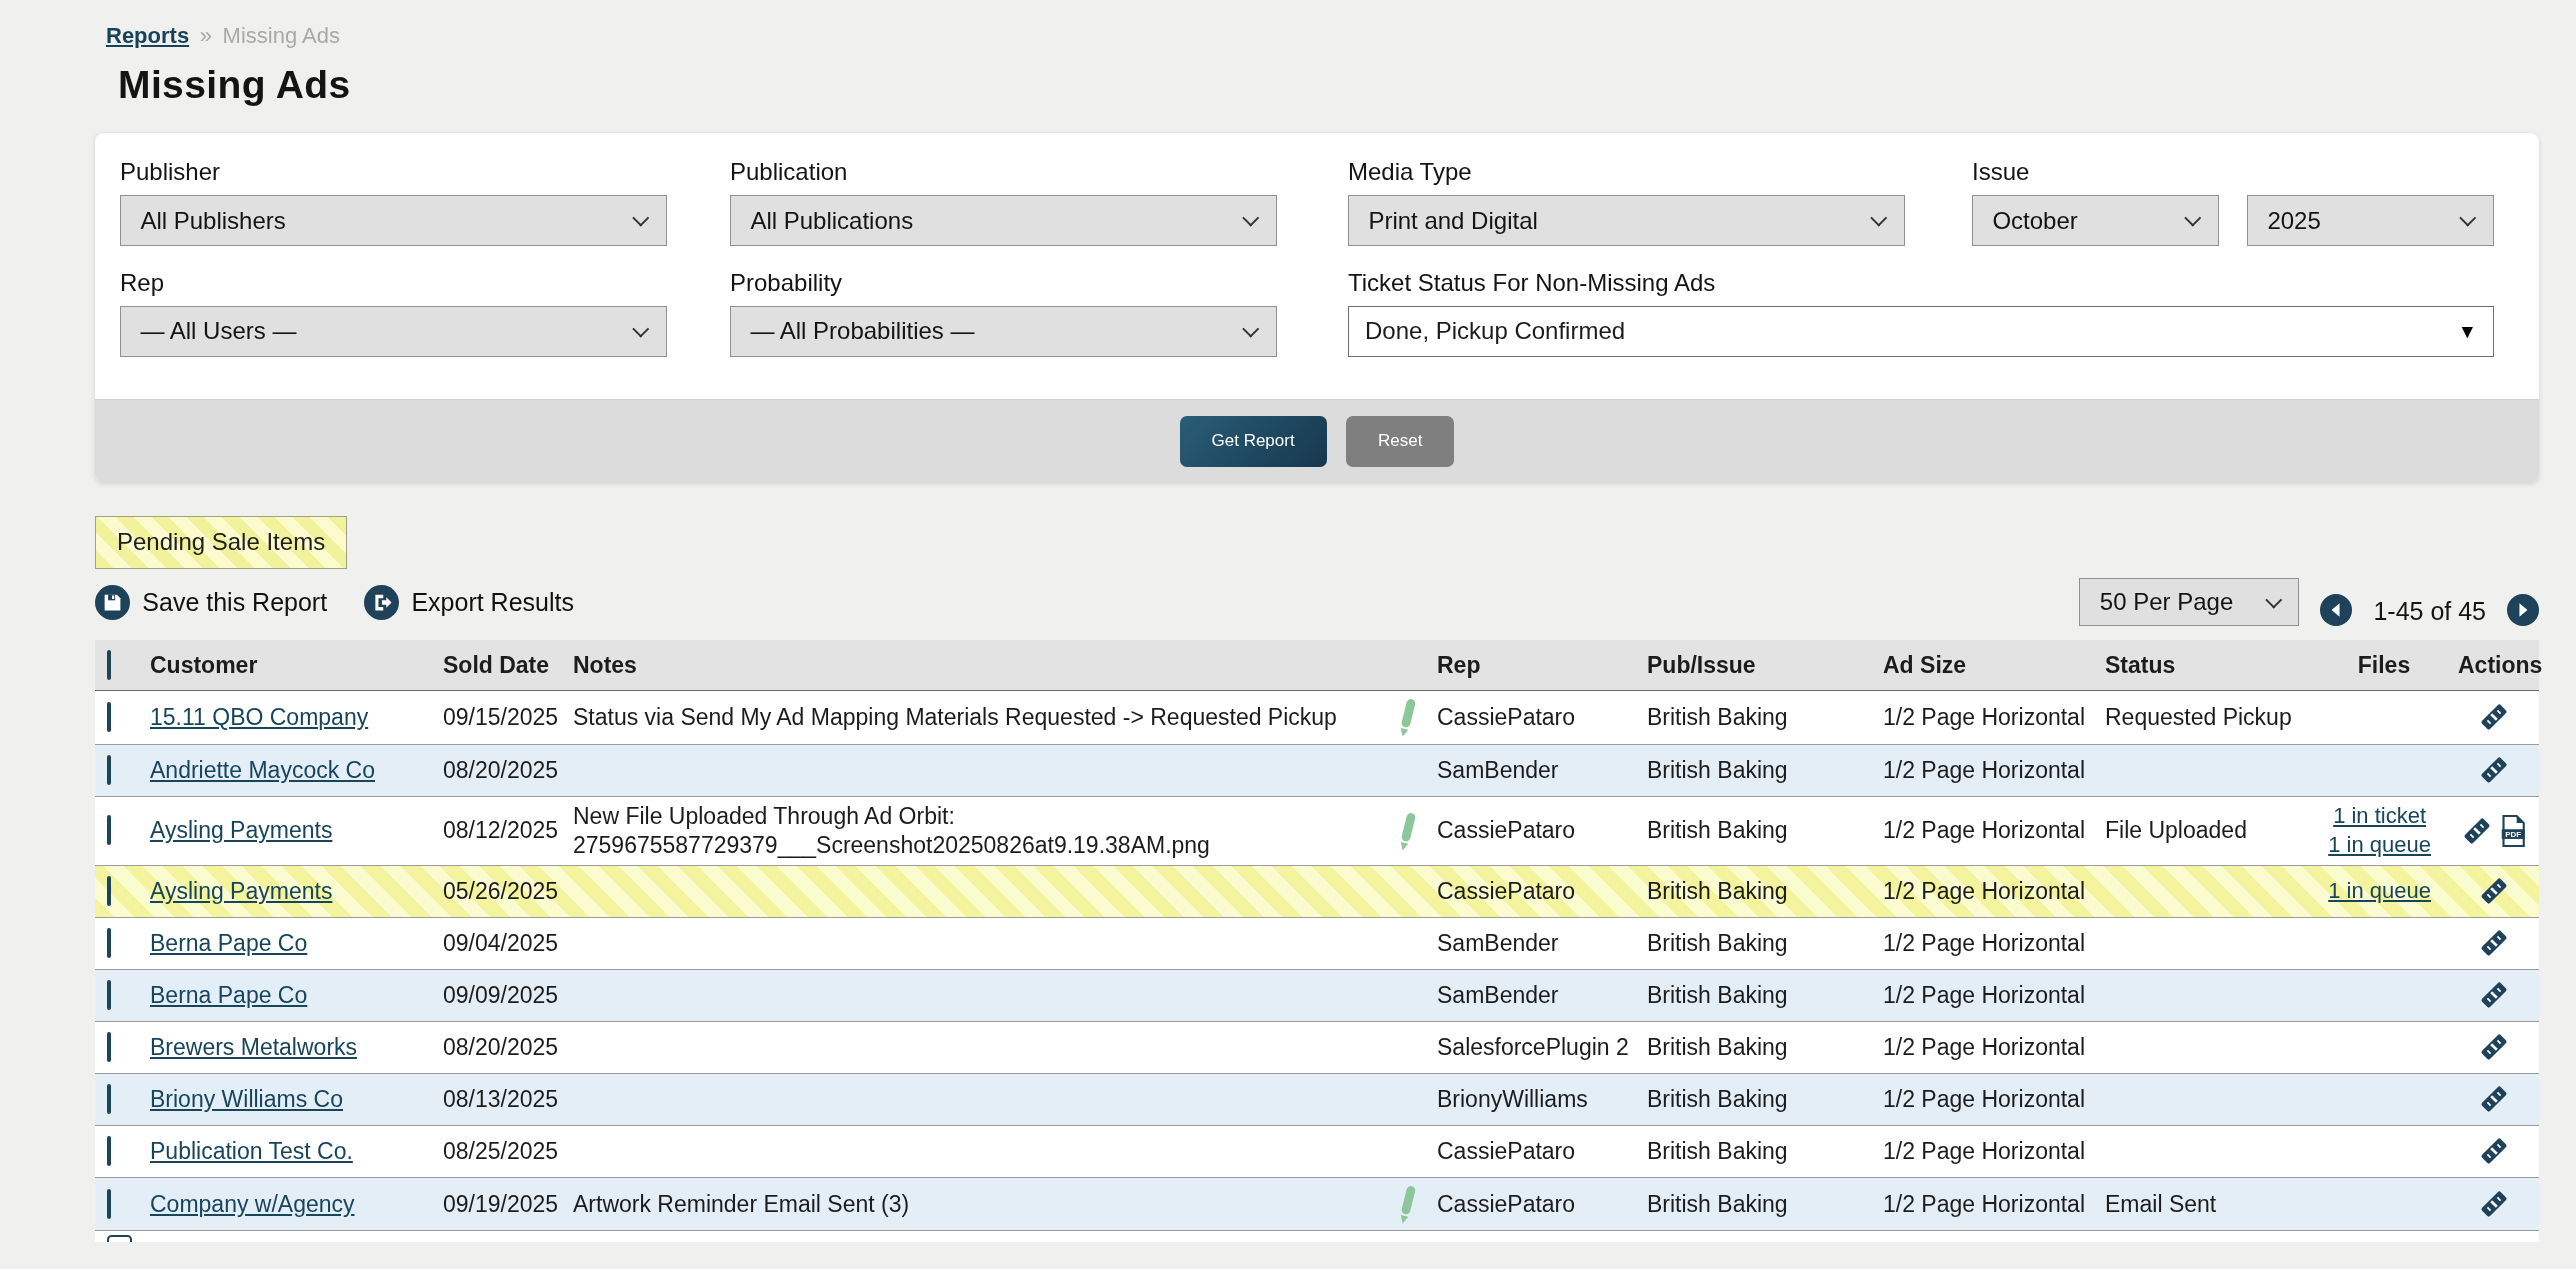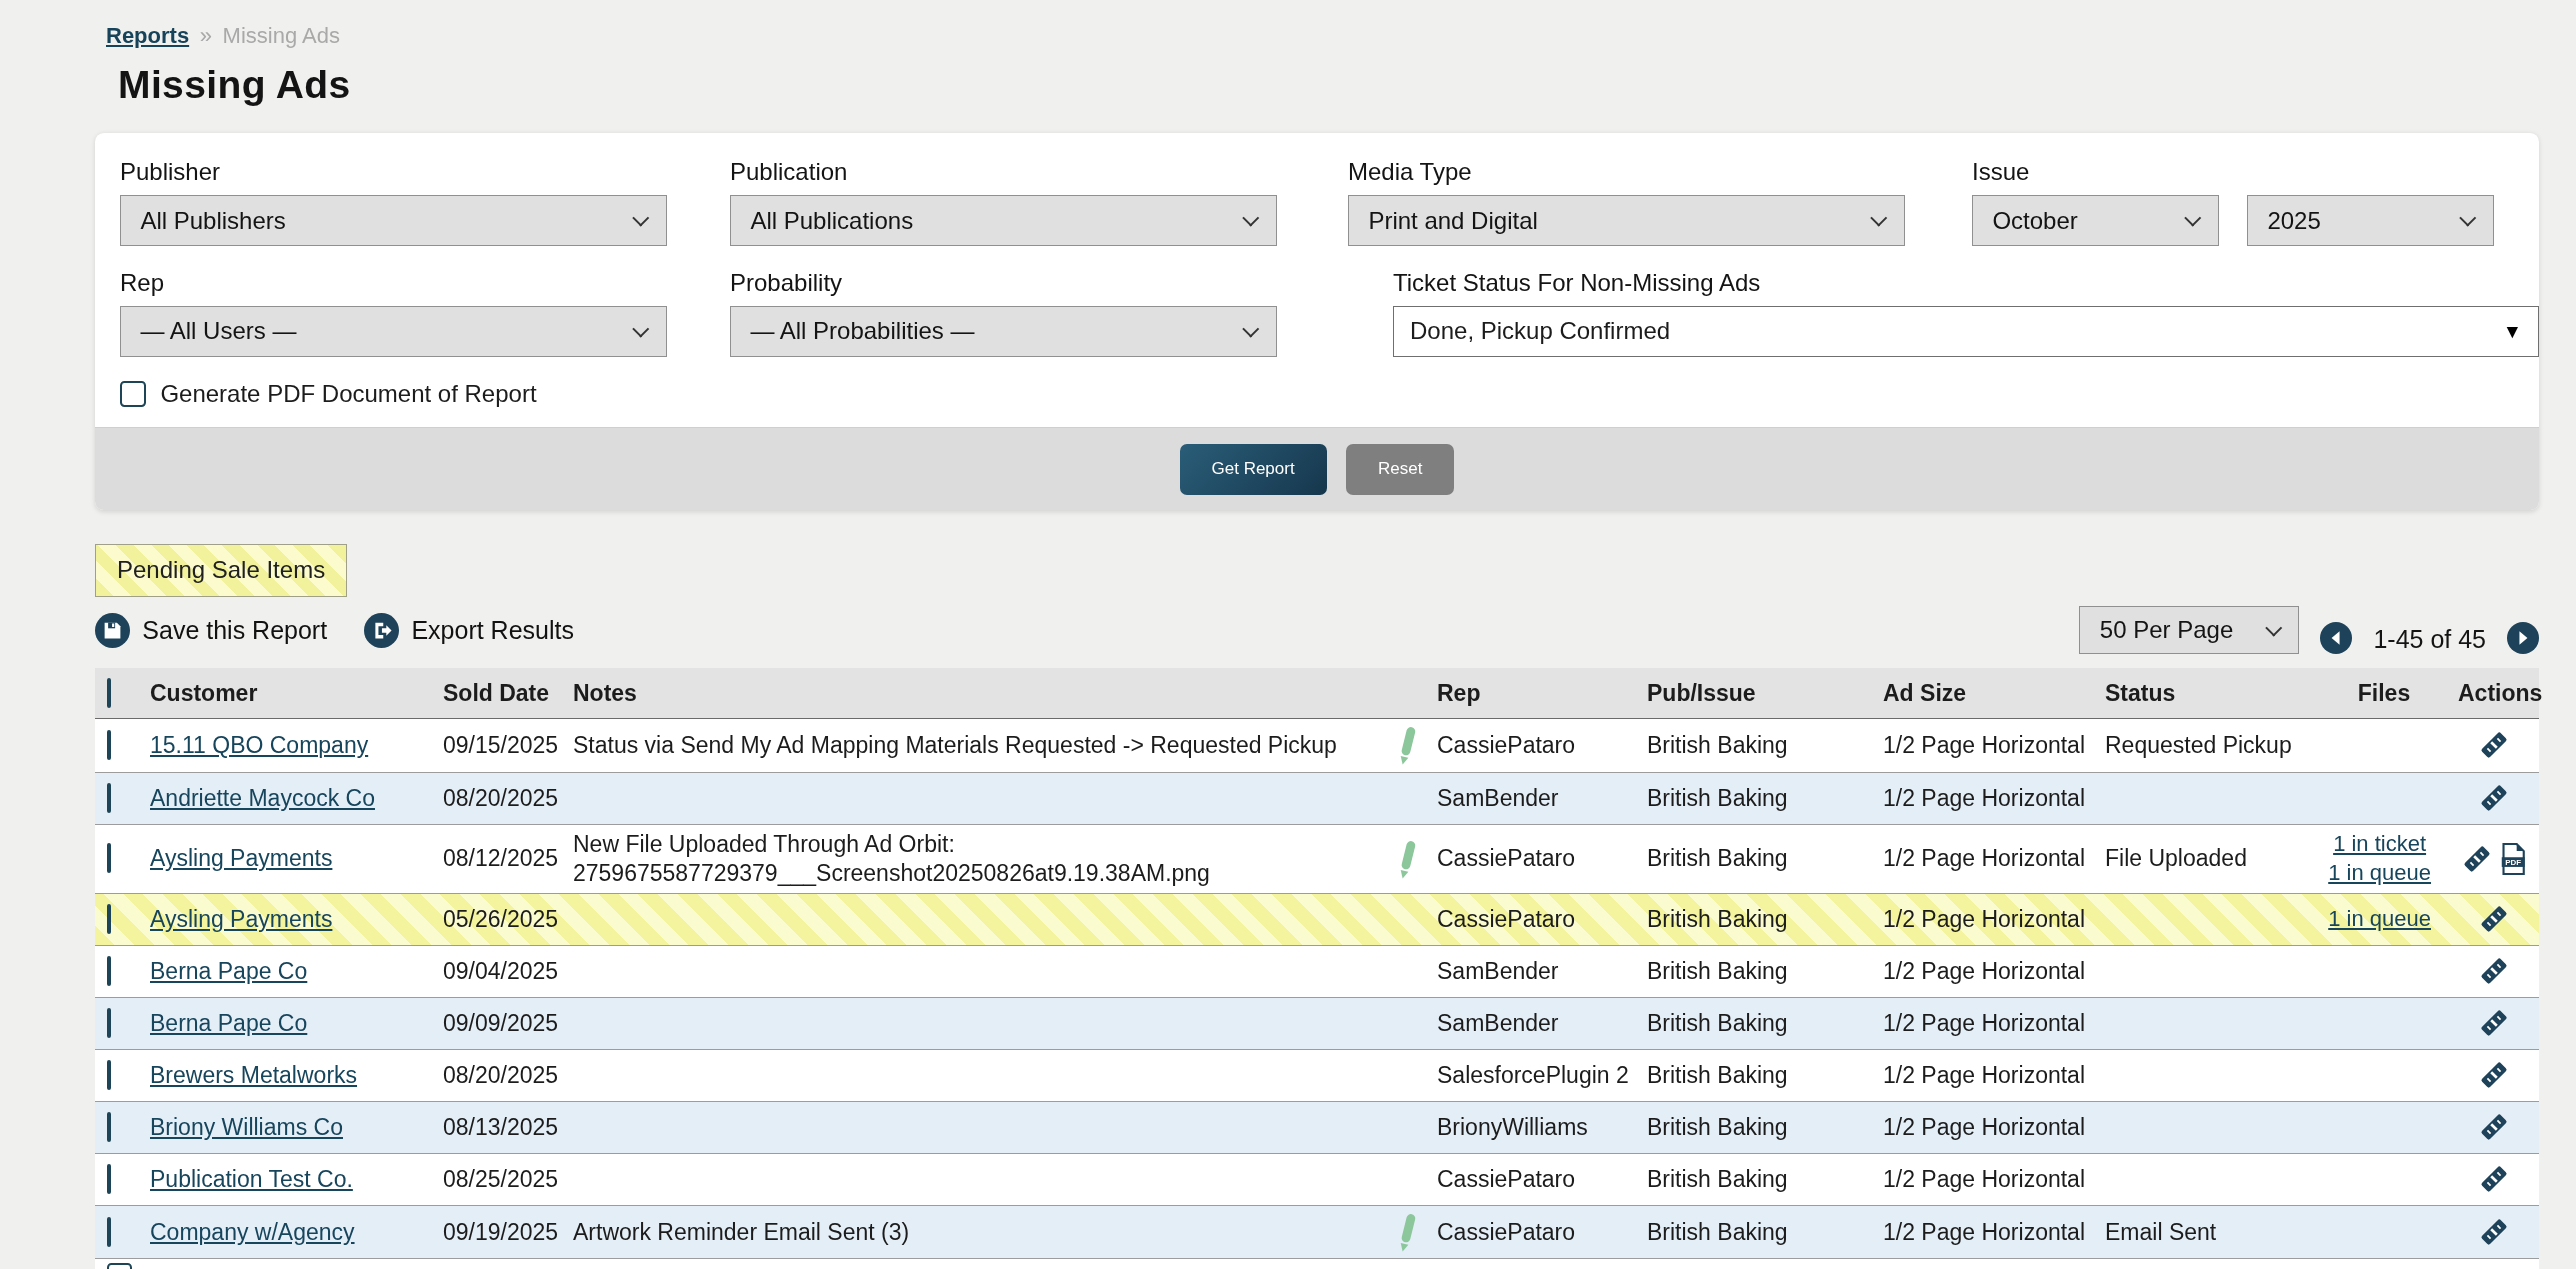--- a/index.html
+++ b/index.html
@@ -37,21 +37,21 @@
     display:flex; align-items:center; justify-content:space-between;
     padding:0 19.4px; font-size:24px; color:#141414; cursor:pointer;
   }
   .chev { width:11.5px; height:11.5px; border-right:2.2px solid #333; border-bottom:2.2px solid #333; transform:rotate(45deg); margin-top:-5.3px; flex:none; }
   .combo {
     height:51px; background:#ffffff; border:1.8px solid #6f6f6f;
     display:flex; align-items:center; justify-content:space-between;
     padding:0 16px; font-size:24px; cursor:pointer;
   }
   .combo .arrow { font-size:19.4px; color:#000; }
-  .w620 { width:547px; } .w632 { width:557px; } .w280 { width:247px; } .w1300 { width:1146px;margin-left:45px; }
+  .w620 { width:547px; } .w632 { width:557px; } .w280 { width:247px; } .w1300 { width:1146px; }
   .mr72 { margin-right:63px; } .mr80 { margin-right:71px; } .mr76 { margin-right:67px; }
   .issue-selects { display:flex; gap:28px; }
 
   .cbx { width:26.4px; height:26.4px; background:#fff; border:2.6px solid #1d4457; border-radius:4.4px; flex:none; cursor:pointer; }
   .pdf-check { display:flex; align-items:center; gap:14px; font-size:24px; margin-top:3.5px; }
 
   .panel-footer {
     background:#dcdcdc; height:83px; display:flex; align-items:center; justify-content:center; gap:19.4px;
     border-top:0.9px solid #cfcfcf;
   }
@@ -179,24 +179,20 @@
         </div>
         <div class="fgroup w1300">
           <label>Ticket Status For Non-Missing Ads</label>
           <div class="combo">
             <span>Done, Pickup Confirmed</span>
             <span class="arrow">▼</span>
           </div>
         </div>
       </div>
 
-      <div class="pdf-check">
-        <span class="cbx"></span>
-        <span>Generate PDF Document of Report</span>
-      </div>
     </div>
 
     <div class="panel-footer">
       <button class="btn btn-primary">Get Report</button>
       <button class="btn btn-gray">Reset</button>
     </div>
   </div>
 
   
   <div class="pending-tab">Pending Sale Items</div>

